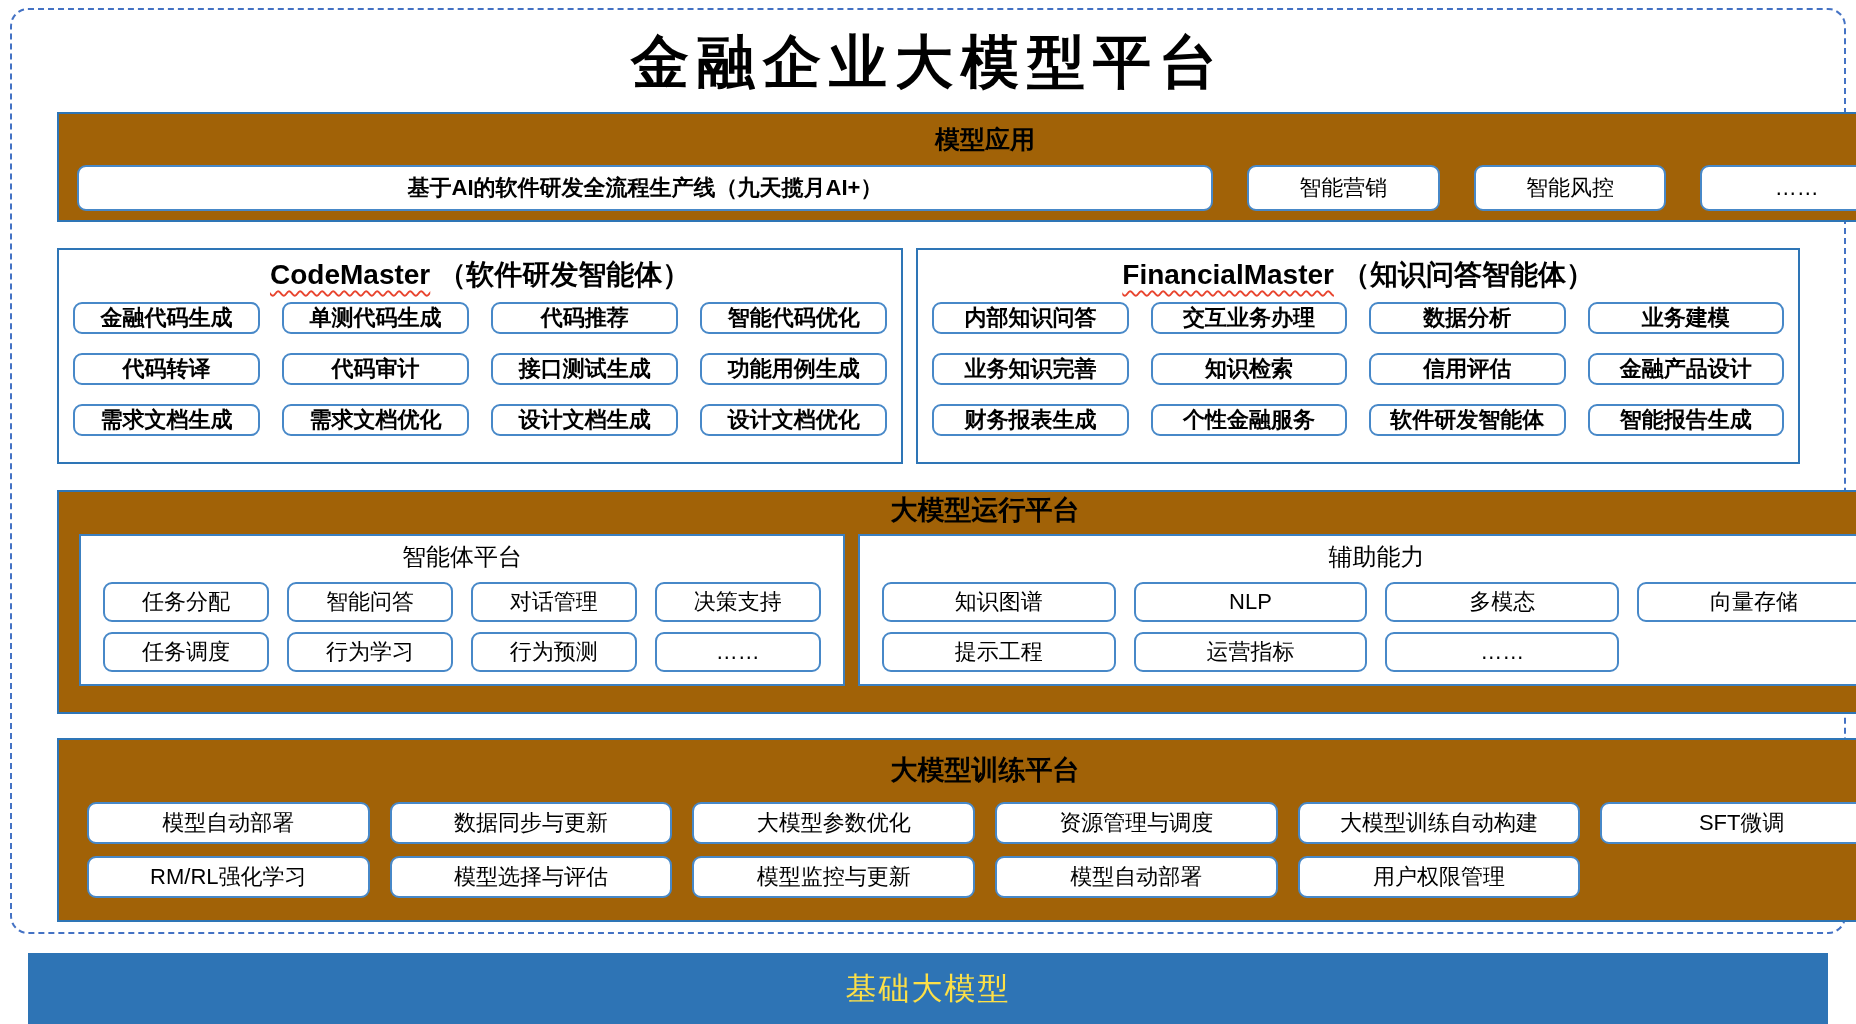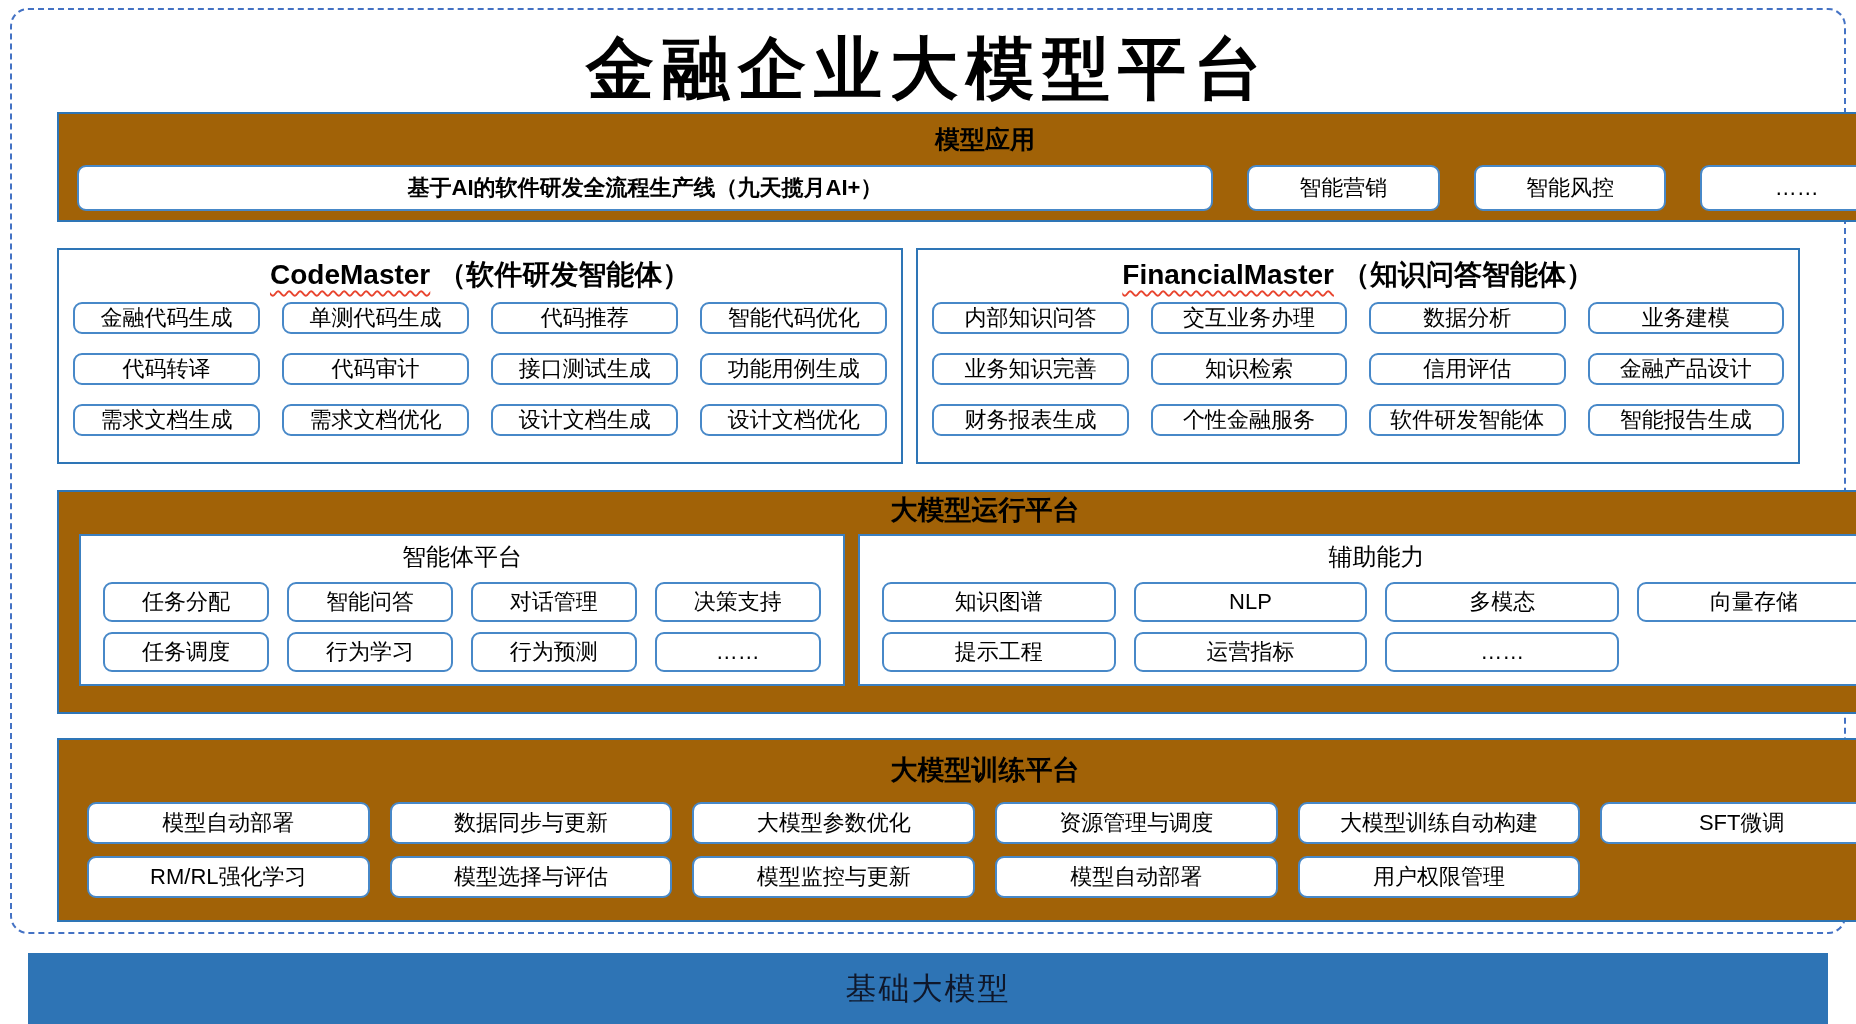--- a/index.html
+++ b/index.html
@@ -8,21 +8,21 @@
     background:#ffffff;color:#000;
     font-family:"Liberation Sans","DejaVu Sans",sans-serif;
   }
   .outer-frame{
     position:absolute;left:10px;top:8px;width:1832px;height:922px;
     border:2px dashed #4472C4;border-radius:18px;background:#fff;
   }
   .page-title{
     position:absolute;left:0;right:0;top:24px;text-align:center;
     font-family:"Liberation Serif","DejaVu Serif",serif;
-    font-weight:700;font-size:68px;letter-spacing:8px;
+    font-weight:700;font-size:58px;letter-spacing:8px;
   }
   .sec{
     position:absolute;left:57px;width:1856px;box-sizing:border-box;
     border:2px solid #2E75B6;background:#a16207;
   }
   .sec-header{text-align:center;font-weight:700;}
   .item{
     border:2px solid #4788C8;border-radius:9px;background:#fff;
     display:flex;align-items:center;justify-content:center;
     font-size:22px;height:42px;box-sizing:border-box;white-space:nowrap;
@@ -42,42 +42,42 @@
   }
   .agent-code{flex:846;}
   .agent-fin{flex:885;}
   .agent-header{text-align:center;font-size:28px;font-weight:700;line-height:38px;margin-bottom:8px;}
   .squiggle{
     text-decoration:underline;text-decoration-style:wavy;
     text-decoration-color:#E8442E;text-decoration-thickness:2px;
     text-underline-offset:6px;margin-right:8px;
   }
   .grid4{display:grid;grid-template-columns:repeat(4,1fr);grid-auto-rows:40px;column-gap:22px;row-gap:11px;}
-  .grid4 .item{height:32px;}
+  .grid4 .item{height:32px;font-weight:bold;}
   
   .sec-run{top:490px;height:224px;}
   .sec-run .sec-header{font-size:27px;line-height:36px;}
   .run-row{display:flex;gap:13px;margin-top:6px;padding:0 16px 0 20px;}
   .inner-box{
     box-sizing:border-box;border:2px solid #3C80C0;background:#fff;
     height:152px;padding:4px 14px 10px;
   }
   .inner-agent{flex:73;}
   .inner-aux{flex:100;}
   .inner-header{text-align:center;font-size:24px;font-weight:400;line-height:34px;margin-bottom:8px;}
   .grid4s{display:grid;grid-template-columns:repeat(4,1fr);grid-auto-rows:40px;column-gap:18px;row-gap:10px;padding:0 8px;}
   .grid4s .item{height:40px;font-size:22px;}
   
   .sec-train{top:738px;height:184px;}
   .sec-train .sec-header{font-size:27px;line-height:36px;padding-top:12px;}
   .grid6{display:grid;grid-template-columns:repeat(6,1fr);grid-auto-rows:42px;column-gap:20px;row-gap:12px;margin-top:14px;padding:0 28px;}
   
   .base-bar{
     position:absolute;left:28px;top:953px;width:1800px;height:71px;
-    background:#2E74B5;color:#0f172a;font-size:31px;
+    background:#2E74B5;color:#fde047;font-size:31px;
     display:flex;align-items:center;justify-content:center;letter-spacing:2px;
   }
 </style>
 </head>
 <body>
 
 <div class="outer-frame"></div>
 
 <div class="page-title">金融企业大模型平台</div>
 

